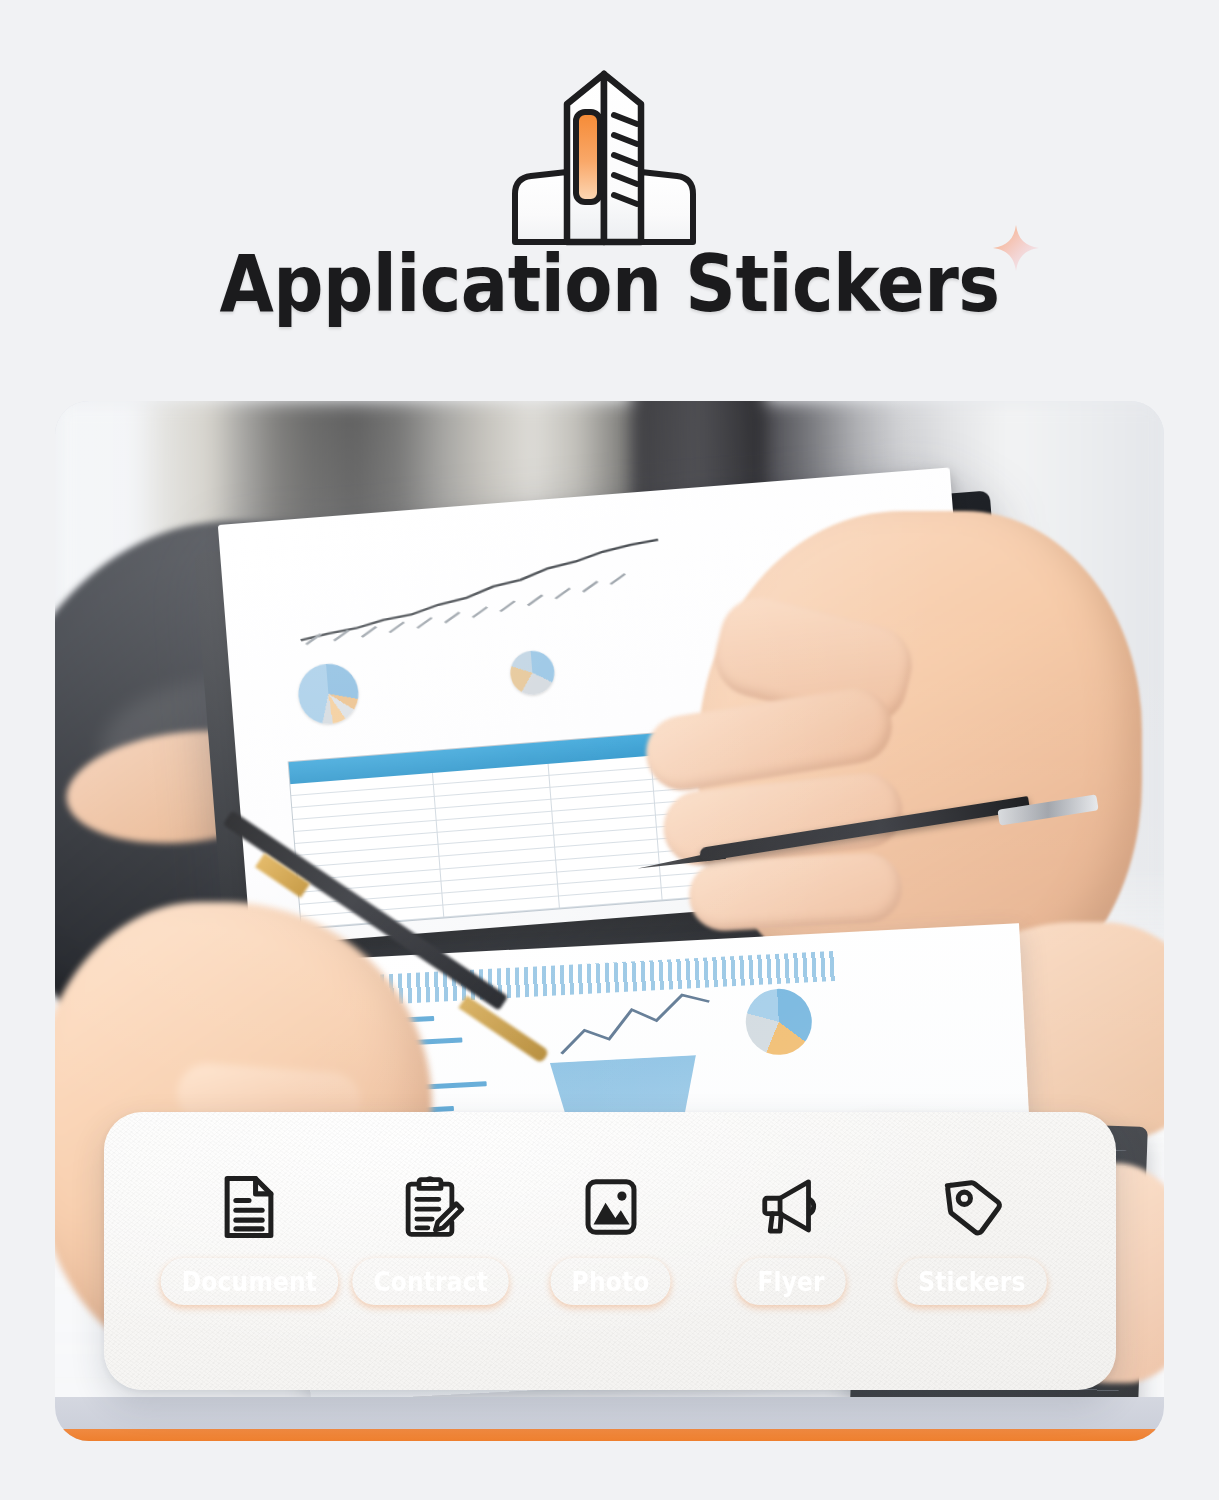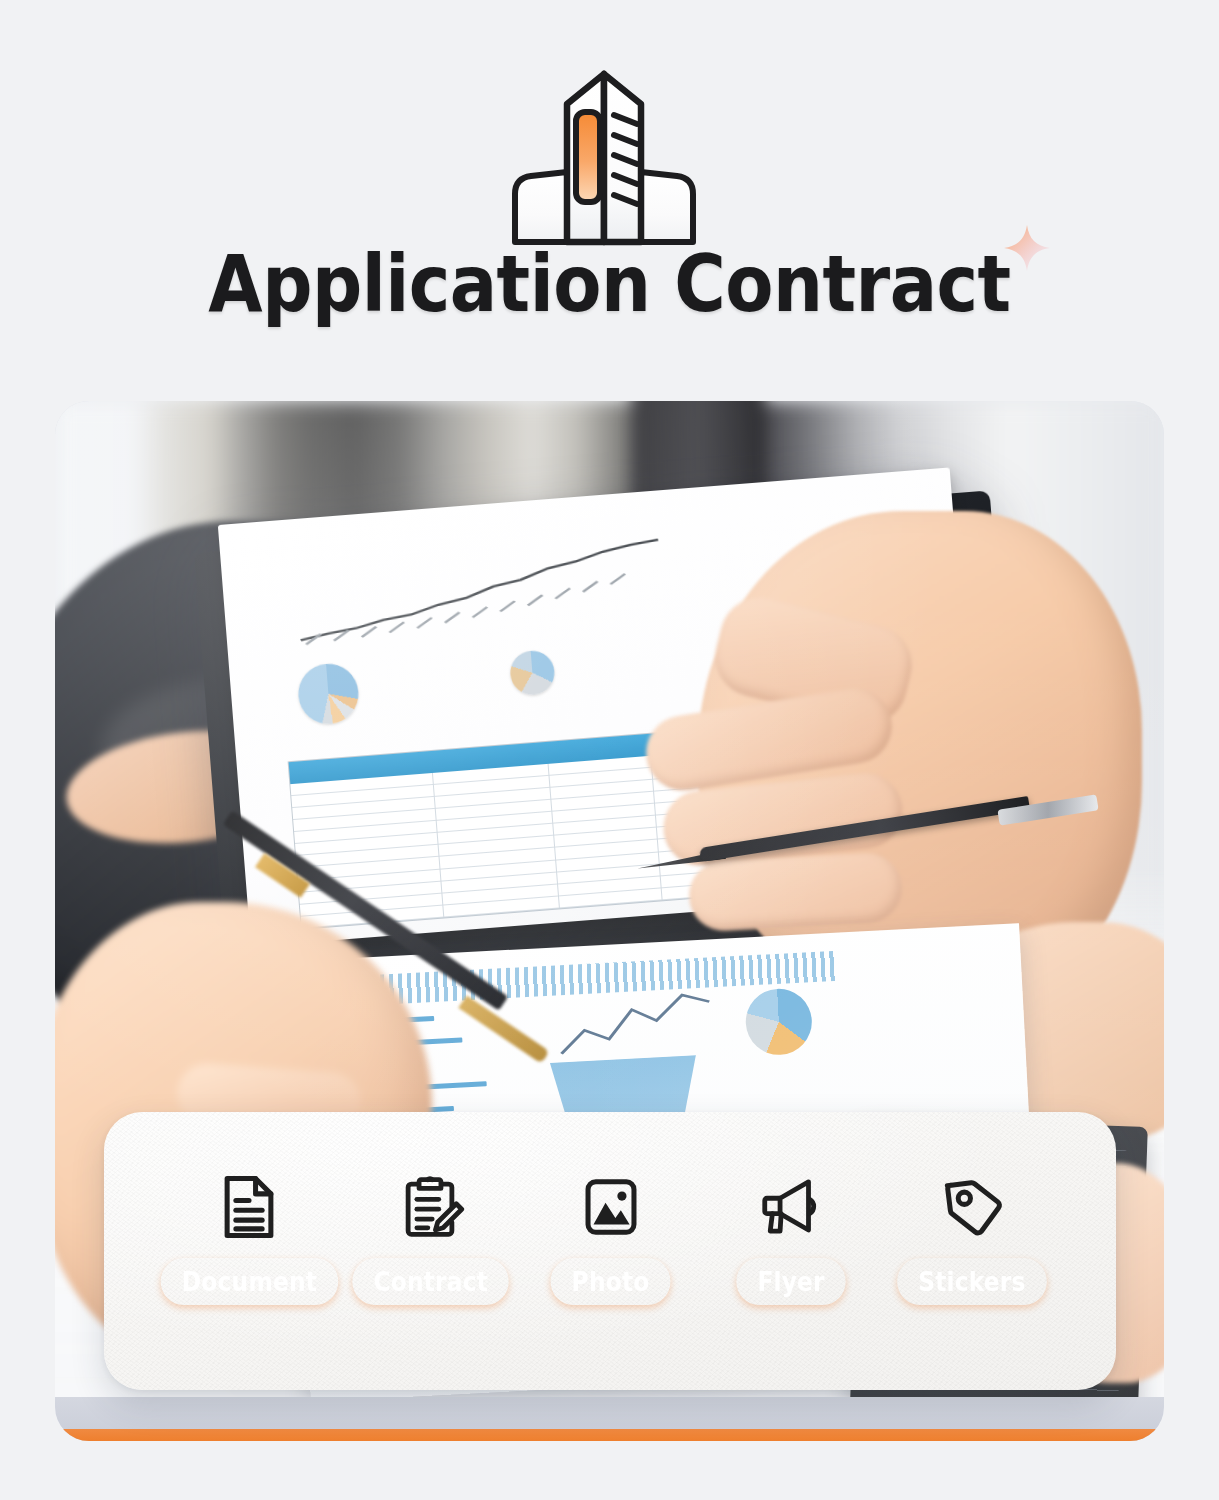--- a/index.html
+++ b/index.html
@@ -682,21 +682,21 @@
           <line x1="121" y1="69" x2="144" y2="78"></line>
           <line x1="121" y1="89" x2="144" y2="98"></line>
           <line x1="121" y1="109" x2="144" y2="118"></line>
           <line x1="121" y1="129" x2="144" y2="138"></line>
         </g>
       </svg>
     </div>
 
     <div class="title-row">
       <span class="title-wrap">
-        <span class="page-title">Application Contract</span>
+        <span class="page-title">Application Stickers</span>
         <span class="sparkle">
           <svg viewBox="0 0 52 52" width="52" height="52">
             <defs>
               <linearGradient id="sparkGrad" x1="0" y1="0" x2="1" y2="1">
                 <stop offset="0%" stop-color="#f9a96b"></stop>
                 <stop offset="100%" stop-color="#f4accd00"></stop>
                 <stop offset="100%" stop-color="#f7c49a"></stop>
               </linearGradient>
             </defs>
             <path d="M26 3 C28 17 35 24 49 26 C35 28 28 35 26 49 C24 35 17 28 3 26 C17 24 24 17 26 3 Z" fill="url(#sparkGrad)"></path>

